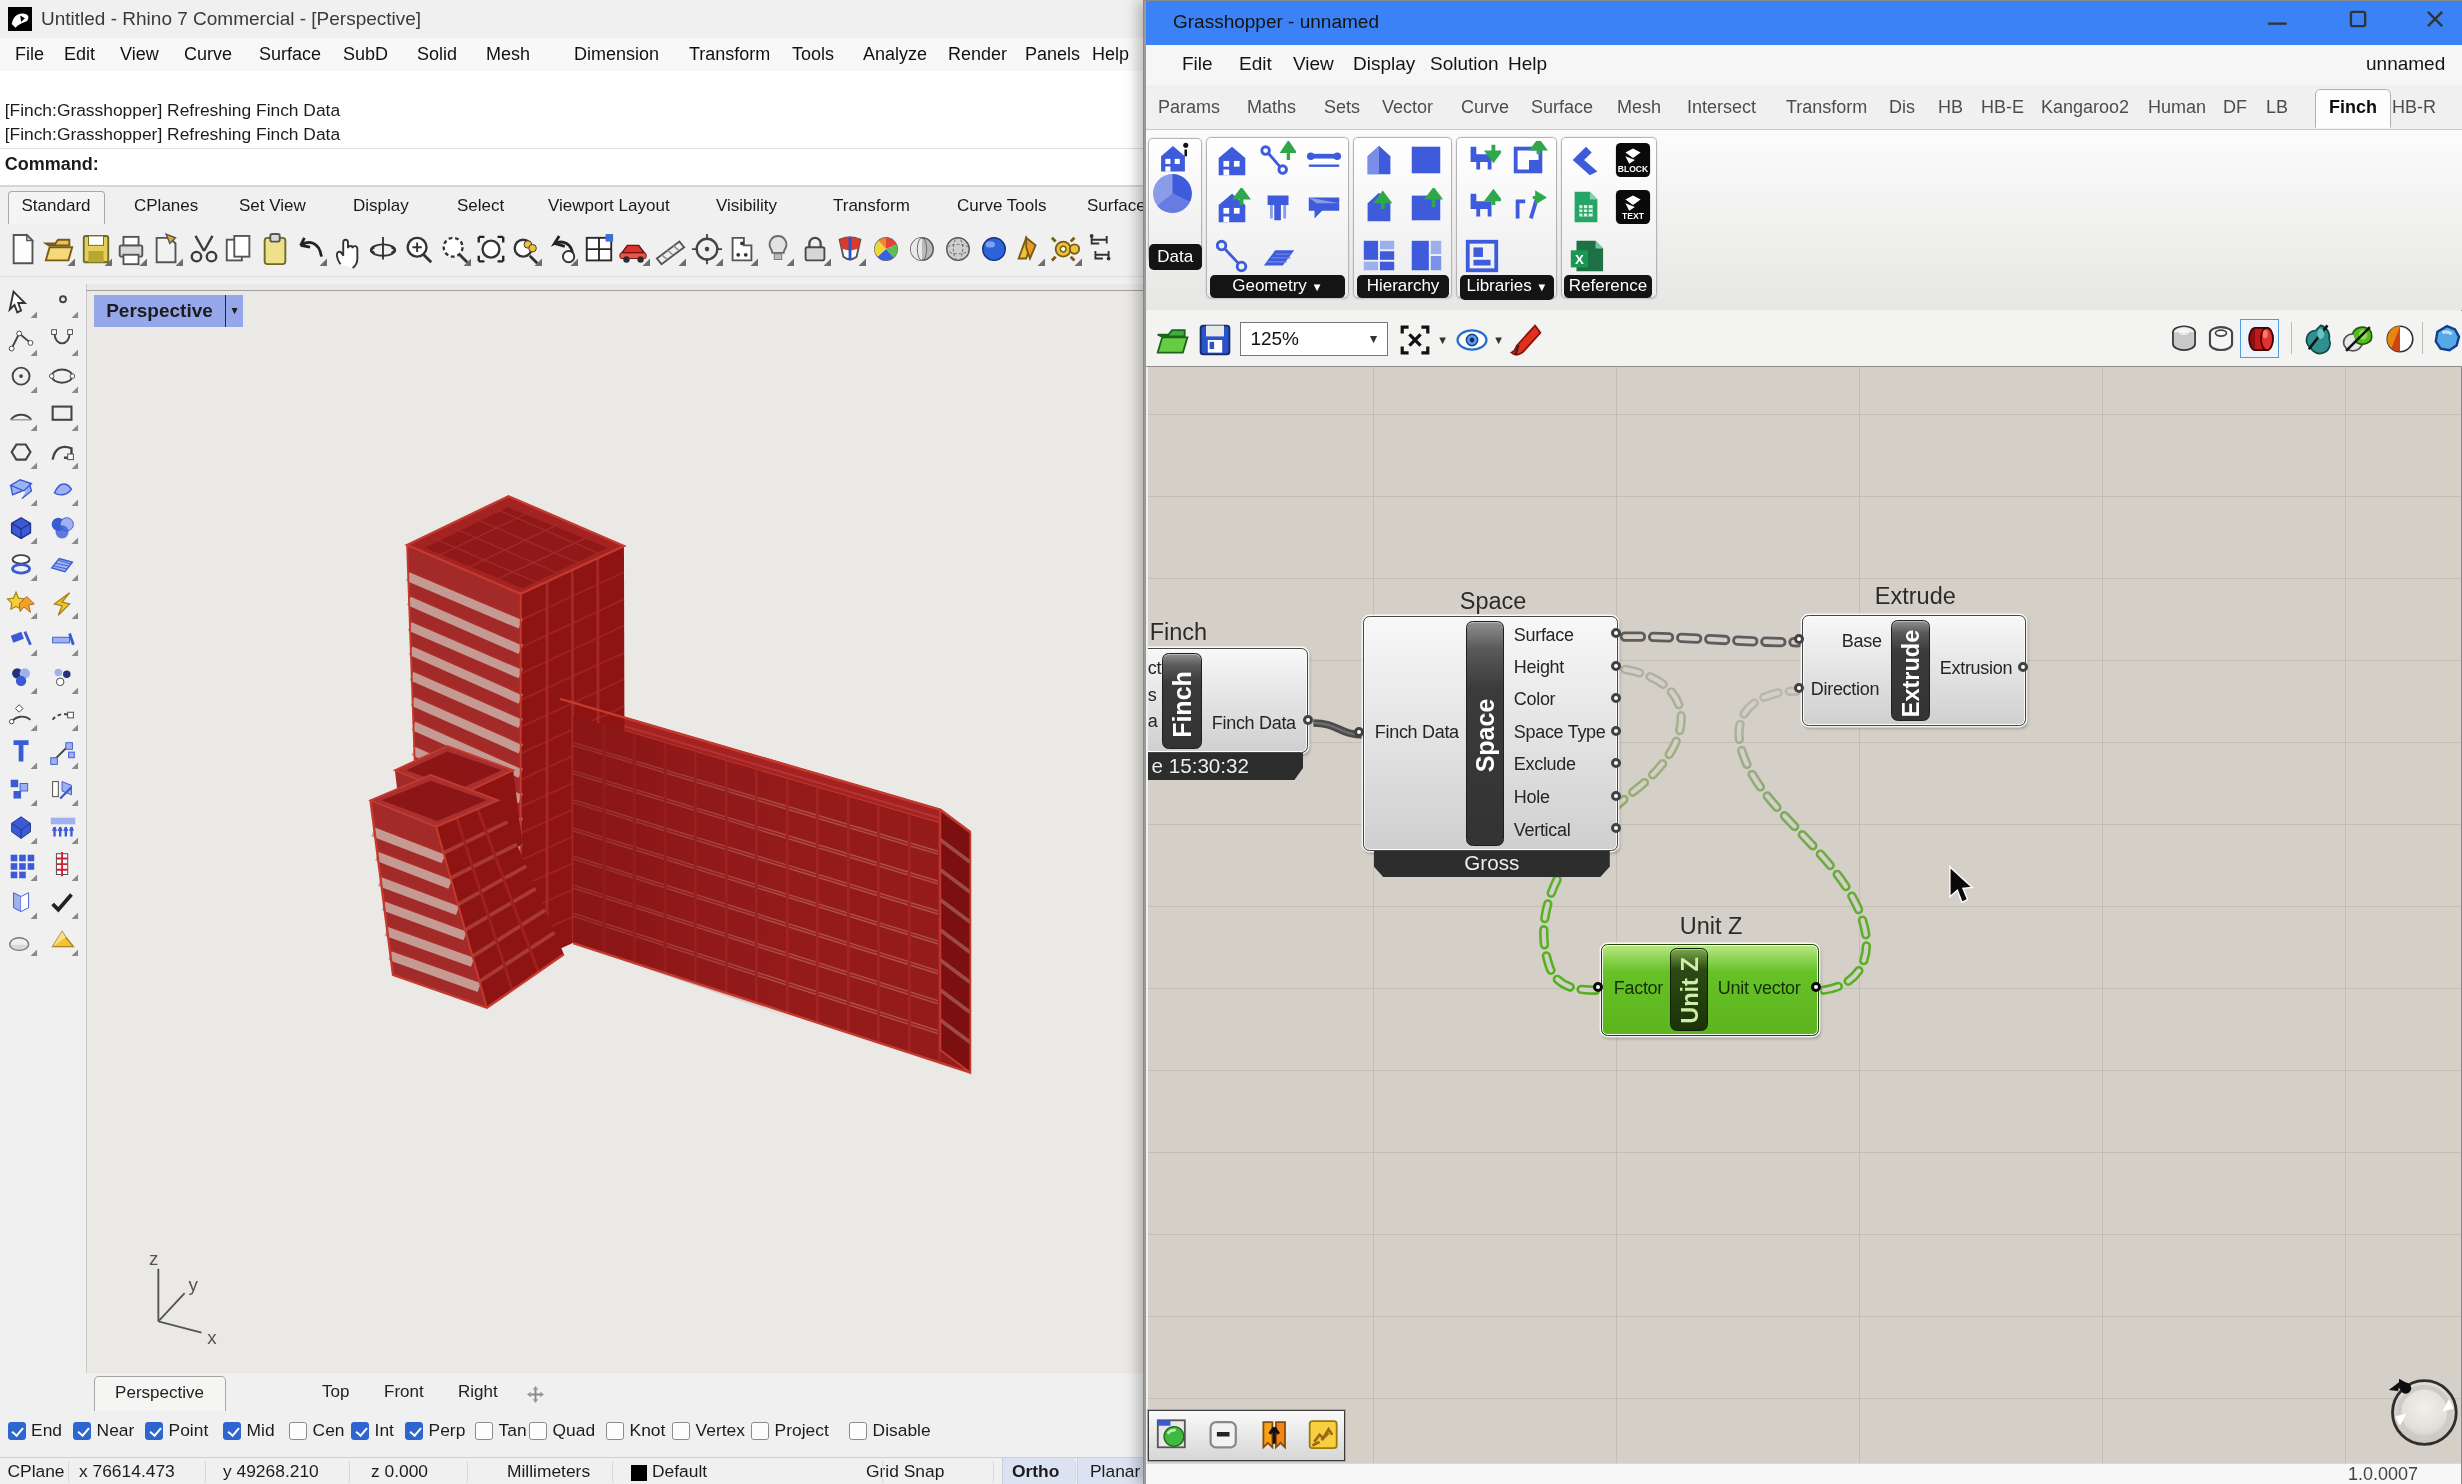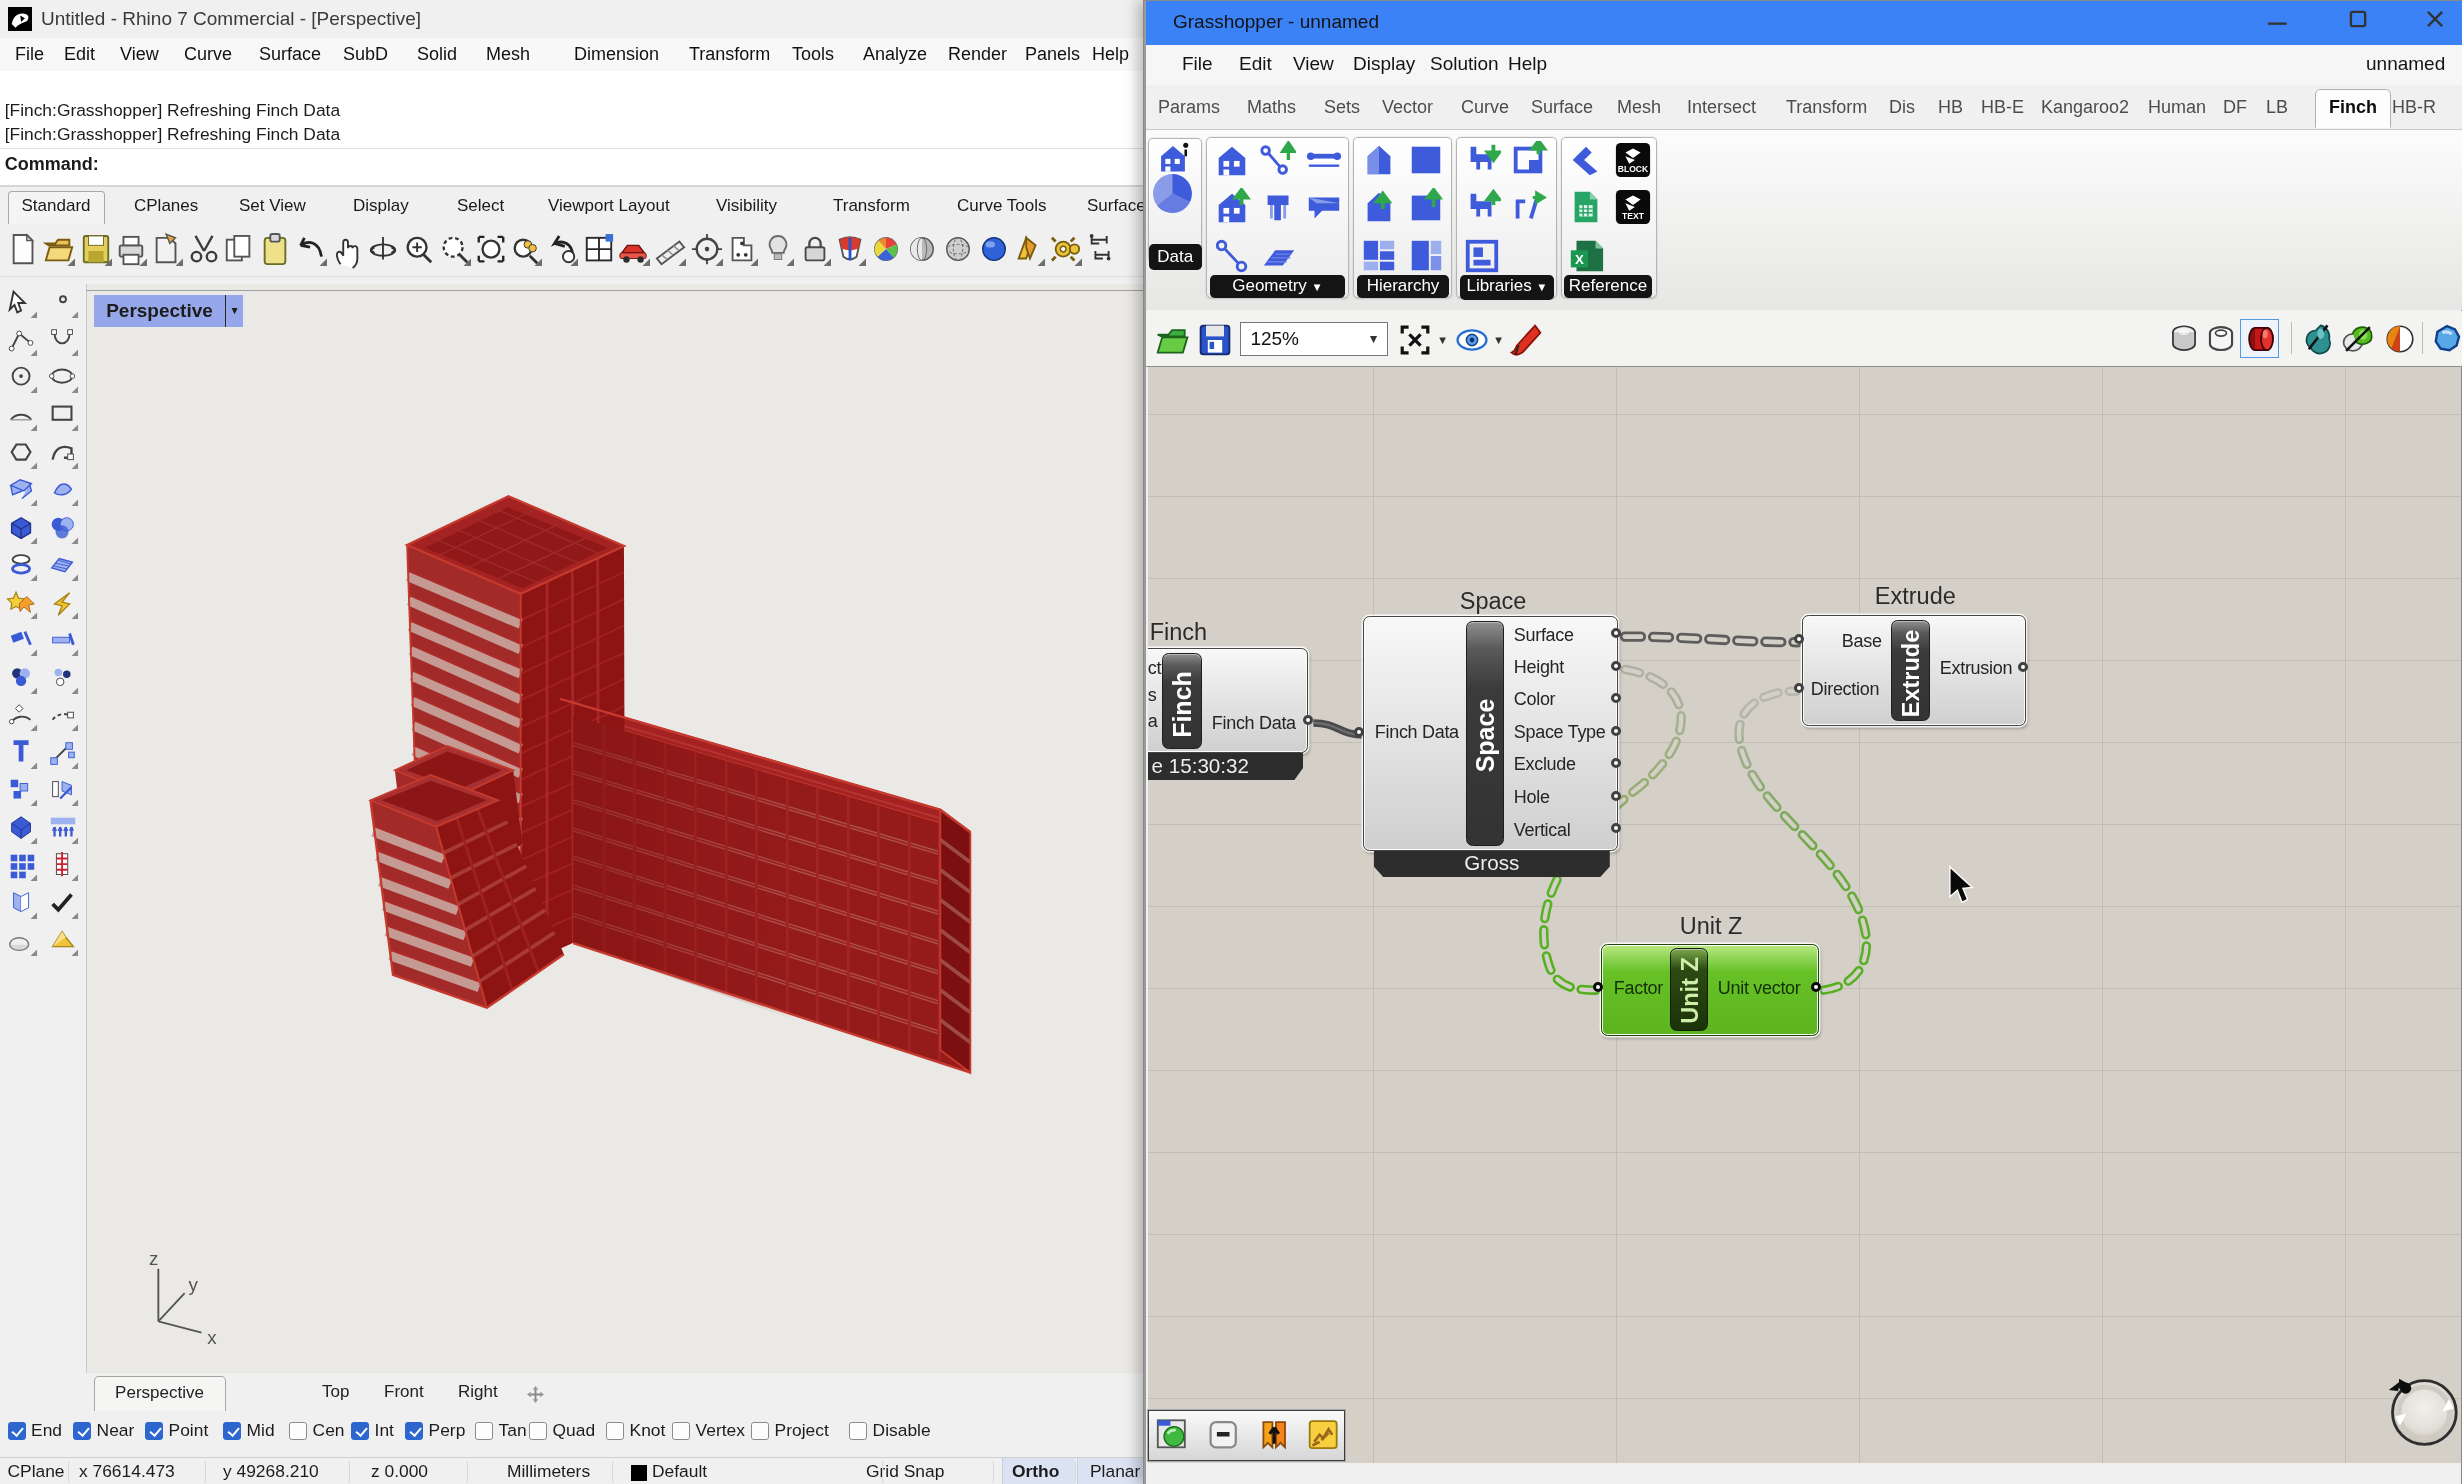--- a/index.html
+++ b/index.html
@@ -1031,20 +1031,23 @@
         <svg class="abs" style="left:109px;top:4.7px" width="36" height="41" viewBox="0 0 40 40">
           <path d="M6 4 h10 v28 l-5 -5 -5 5 z" fill="#f5a21a" stroke="#8a4a08" stroke-width="2"></path>
           <path d="M20 4 h10 v28 l-5 -5 -5 5 z" fill="#f5821a" stroke="#8a4a08" stroke-width="2"></path>
           <path d="M18 28 v-18 m0 0 l-5 7 m5 -7 l5 7" stroke="#111" stroke-width="3.5" fill="none"></path>
         </svg>
         <svg class="abs" style="left:158px;top:4.7px" width="36" height="41" viewBox="0 0 40 40">
           <rect x="3" y="3" width="30" height="30" rx="3" fill="#f7cf3f" stroke="#9a7a10" stroke-width="2"></rect>
           <path d="M8 26 l6 -8 4 4 6 -10 4 6 m-22 12 l8 -4 m2 -2 l8 -8" stroke="#9a6a1a" stroke-width="3" fill="none"></path>
         </svg>
       </div>
+<div id="ghfoot" class="abs">
+        <span class="abs" style="left:1203px;top:0px">1.0.0007</span>
+      </div>
 <svg class="abs" style="left:1241px;top:1374px" width="75" height="75" viewBox="0 0 80 80">
         <defs>
           <radialGradient id="cmp" cx="0.5" cy="0.42" r="0.65">
             <stop offset="0" stop-color="#f2f0ec"></stop>
             <stop offset="0.55" stop-color="#e2dfd9"></stop>
             <stop offset="0.85" stop-color="#c9c5bd"></stop>
             <stop offset="1" stop-color="#b5b1a8"></stop>
           </radialGradient>
         </defs>
         <circle cx="42" cy="40" r="34" fill="url(#cmp)" stroke="#2e2e2e" stroke-width="3"></circle>

